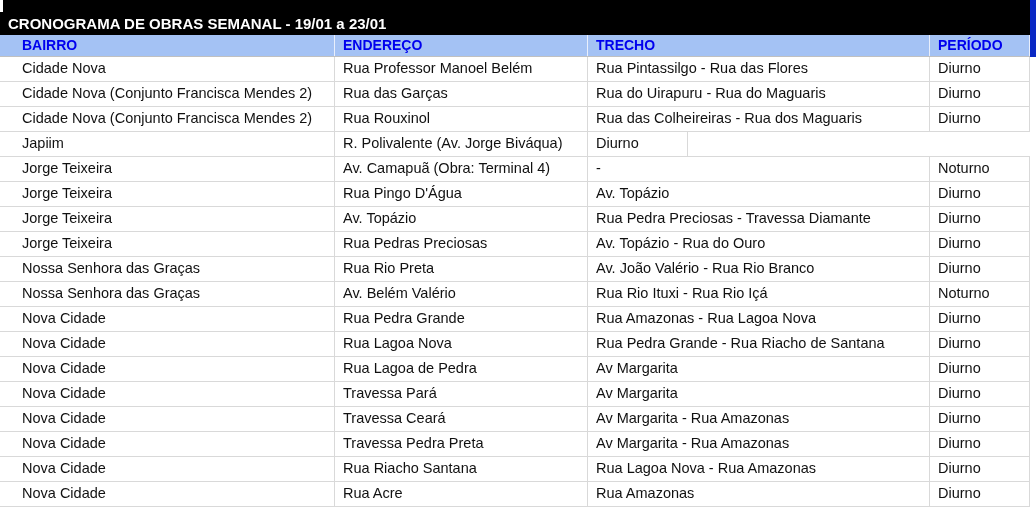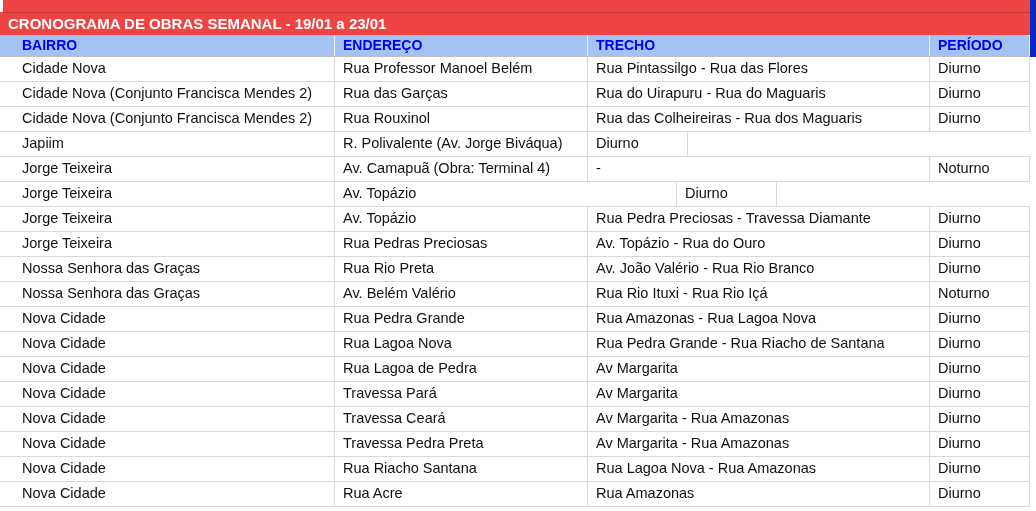--- a/index.html
+++ b/index.html
@@ -5,21 +5,21 @@
   html,body{margin:0;padding:0;background:#ffffff;}
   .canvas{
     position:relative;
     width:1036px;height:511px;
     background:#ffffff;
     font-family:"Liberation Sans", sans-serif;
     overflow:hidden;
   }
   .top-banner{
     position:absolute;left:0;top:0;width:1036px;height:35px;
-    background:#ef4444;
+    background:#000000;
   }
   .corner-notch{
     position:absolute;left:0;top:0;width:3px;height:12px;background:#ffffff;
   }
   .banner-seam{
     position:absolute;left:3px;top:12px;right:0;height:1px;
     background:rgba(0,0,0,0.18);
   }
   .title{
     position:absolute;left:8px;top:12px;height:23px;line-height:23px;
@@ -120,20 +120,21 @@
         <div class="cell c3">Diurno</div>
       </div>
       <div class="row">
         <div class="cell c0">Jorge Teixeira</div>
         <div class="cell c1">Av. Camapuã (Obra: Terminal 4)</div>
         <div class="cell c2">-</div>
         <div class="cell c3">Noturno</div>
       </div>
       <div class="row">
         <div class="cell c0">Jorge Teixeira</div>
+        <div class="cell c1">Rua Pingo D'Água</div>
         <div class="cell c2">Av. Topázio</div>
         <div class="cell c3">Diurno</div>
       </div>
       <div class="row">
         <div class="cell c0">Jorge Teixeira</div>
         <div class="cell c1">Av. Topázio</div>
         <div class="cell c2">Rua Pedra Preciosas - Travessa Diamante</div>
         <div class="cell c3">Diurno</div>
       </div>
       <div class="row">

